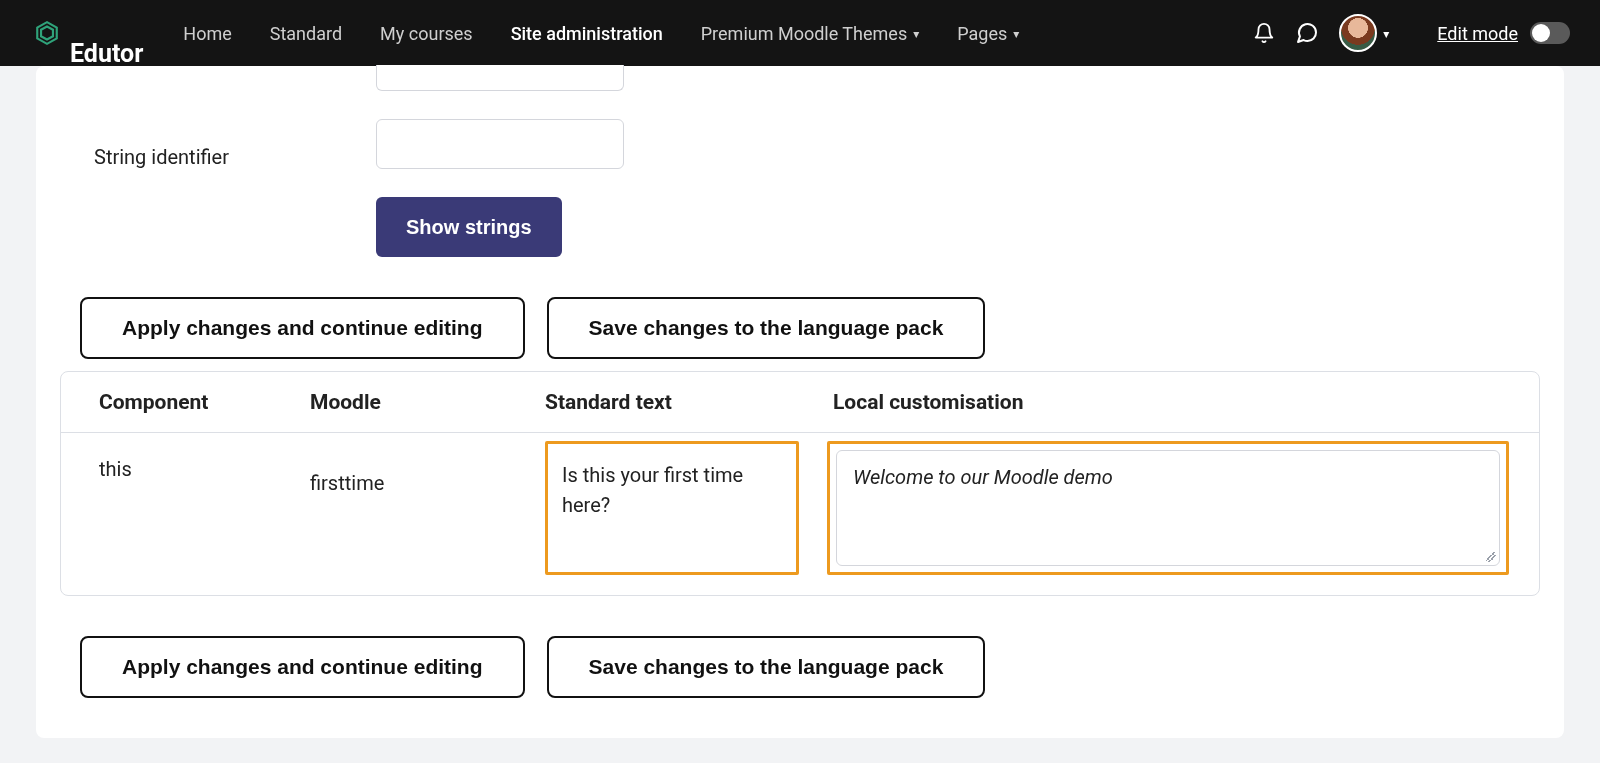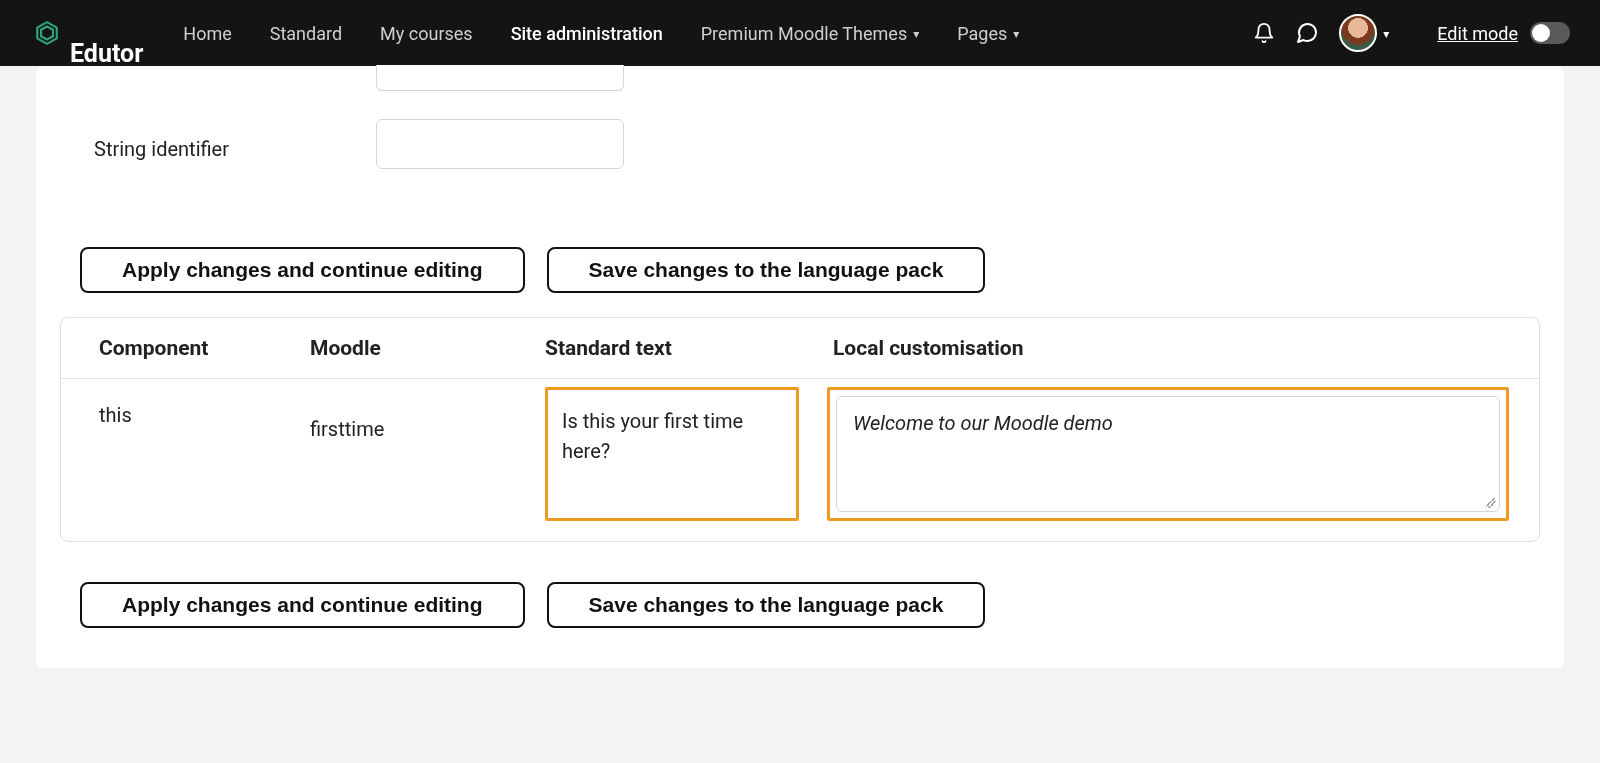--- a/index.html
+++ b/index.html
@@ -53,21 +53,21 @@
     padding: 0 36px 60px 36px;
   }
   .card {
     background: #fff;
     border-radius: 8px;
     padding: 0 0 40px 0;
   }
   
   .form-row {
     display: flex;
-    align-items: center;
+    align-items: flex-end;
     margin-top: 28px;
   }
   .form-row.first { margin-top: 0; }
   .form-label {
     width: 340px;
     padding-left: 58px;
     font-size: 20px;
     color: #222;
     padding-top: 10px;
   }
@@ -95,30 +95,30 @@
   
   .actions {
     display: flex;
     gap: 22px;
     margin: 40px 0 0 44px;
   }
   .outline-btn {
     background: #fff;
     border: 2px solid #111;
     border-radius: 8px;
-    height: 46px;
+    height: 62px;
     padding: 0 40px;
     font-size: 21px;
     font-weight: 600;
     color: #111;
     cursor: pointer;
   }
   
   .table-wrap {
-    margin: 24px 24px 0 24px;
+    margin: 12px 24px 0 24px;
     border: 1px solid #dcdfe5;
     border-radius: 8px;
     overflow: hidden;
   }
   table { width: 100%; border-collapse: collapse; }
   thead th {
     text-align: left;
     font-size: 21px;
     font-weight: 700;
     color: #222;
@@ -233,20 +233,23 @@
 
     <div class="form-row">
       <div class="form-label">String identifier</div>
       <div class="form-field-col">
         <input class="text-input" type="text" value="" style="">
       </div>
     </div>
 
     <div class="form-row">
       <div class="form-label"></div>
+      <div class="form-field-col">
+        <button class="primary-btn">Show strings</button>
+      </div>
     </div>
 
     <div class="actions">
       <button class="outline-btn">Apply changes and continue editing</button>
       <button class="outline-btn">Save changes to the language pack</button>
     </div>
 
     <div class="table-wrap">
       <table>
         <thead>

